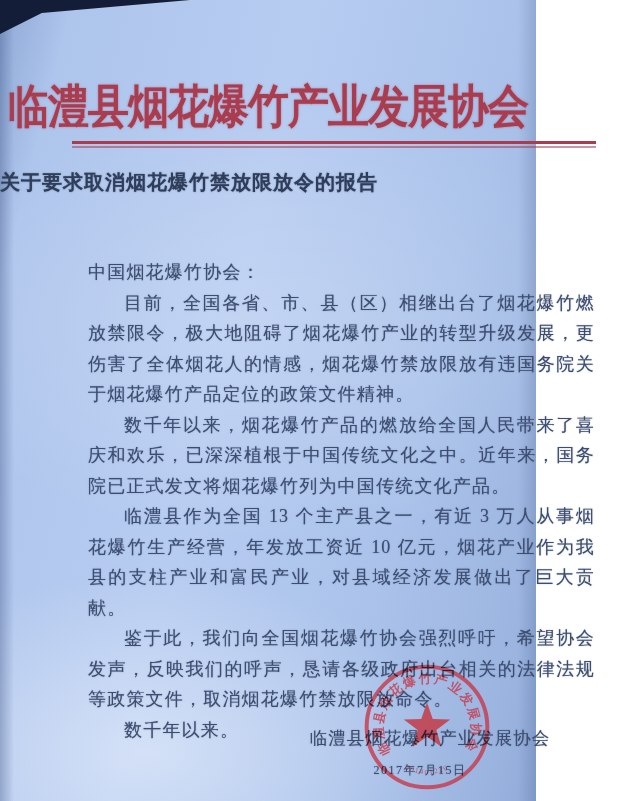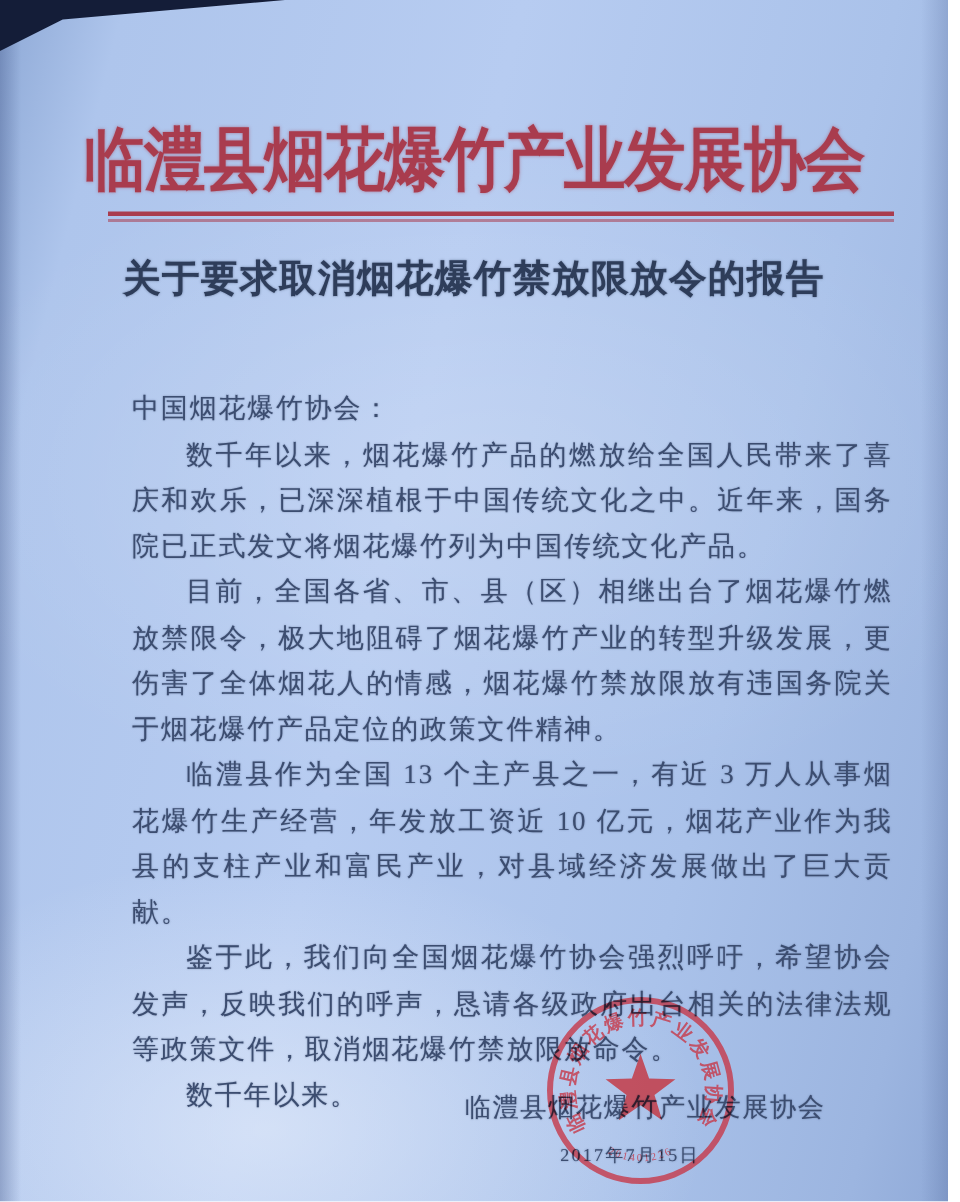--- a/index.html
+++ b/index.html
@@ -1,21 +1,21 @@
 <!DOCTYPE html>
 <html><head>
 <meta charset="utf-8">
 <style>
   html,body{margin:0;padding:0;}
   body{
     width:640px;height:801px;overflow:hidden;position:relative;
     font-family:"Liberation Serif","DejaVu Serif",serif;
   }
   .photo{
-    position:absolute;inset:0;width:632px;height:801px;
+    position:absolute;inset:0;width:536px;height:801px;
     background:
       radial-gradient(420px 260px at 28% 94%, rgba(236,242,252,.55), rgba(236,242,252,0) 70%),
       radial-gradient(500px 300px at 50% 40%, rgba(255,255,255,.18), rgba(255,255,255,0) 75%),
       linear-gradient(104deg,#8ea9d6 0%, #aec5ec 10%, #b7ccf1 42%, #aac2ea 72%, #9cb5e0 92%, #90aad8 100%);
   }
   .edge-left{position:absolute;left:0;top:0;width:14px;height:100%;
     background:linear-gradient(90deg,rgba(60,80,130,.35),rgba(60,80,130,0));}
   .edge-right{position:absolute;right:0;top:0;width:18px;height:100%;
     background:linear-gradient(270deg,rgba(60,80,130,.22),rgba(60,80,130,0));}
   .corner-dark{
@@ -27,21 +27,21 @@
     position:absolute;top:76px;left:0;width:100%;margin:0;
     text-align:center;font-size:41px;font-weight:bold;letter-spacing:-1px;
     transform:scaleY(1.12);transform-origin:top center;
     text-shadow:0 0 2px rgba(164,48,66,.55);
   }
   .red-rule{position:absolute;top:141px;left:72px;width:524px;}
   .rule-thick{height:3px;}
   .rule-thin{height:2px;margin-top:2px;opacity:.55;}
   .doc-title{
     position:absolute;top:169px;left:0;width:100%;margin:0;
-    text-align:center;font-size:25px;font-weight:bold;letter-spacing:1px;
+    text-align:left;font-size:20px;font-weight:bold;letter-spacing:1px;
     text-shadow:0 0 1.5px rgba(40,55,85,.6);
   }
   .doc-body{
     position:absolute;top:233px;left:88px;width:507px;
     font-size:18px;line-height:30.5px;letter-spacing:1.2px;
     text-align:justify;text-shadow:0 0 1.2px rgba(58,74,110,.55);margin-top:24px;
   }
   .doc-body p{margin:0;}
   .para{text-indent:2em;}
   .signature{
@@ -73,22 +73,22 @@
 
     <div class="red-rule">
       <div class="rule-thick" style="background:#a93c4e"></div>
       <div class="rule-thin" style="background:#a93c4e"></div>
     </div>
 
     <h2 class="doc-title" style="color:#2e3d5a">关于要求取消烟花爆竹禁放限放令的报告</h2>
 
     <div class="doc-body" style="color:#3c4d70">
       <p class="salutation">中国烟花爆竹协会：</p>
+      <p class="para">目前，全国各省、市、县（区）相继出台了烟花爆竹燃放禁限令，极大地阻碍了烟花爆竹产业的转型升级发展，更伤害了全体烟花人的情感，烟花爆竹禁放限放有违国务院关于烟花爆竹产品定位的政策文件精神。</p>
       <p class="para">数千年以来，烟花爆竹产品的燃放给全国人民带来了喜庆和欢乐，已深深植根于中国传统文化之中。近年来，国务院已正式发文将烟花爆竹列为中国传统文化产品。</p>
-      <p class="para">目前，全国各省、市、县（区）相继出台了烟花爆竹燃放禁限令，极大地阻碍了烟花爆竹产业的转型升级发展，更伤害了全体烟花人的情感，烟花爆竹禁放限放有违国务院关于烟花爆竹产品定位的政策文件精神。</p>
       <p class="para">临澧县作为全国 13 个主产县之一，有近 3 万人从事烟花爆竹生产经营，年发放工资近 10 亿元，烟花产业作为我县的支柱产业和富民产业，对县域经济发展做出了巨大贡献。</p>
       <p class="para">鉴于此，我们向全国烟花爆竹协会强烈呼吁，希望协会发声，反映我们的呼声，恳请各级政府出台相关的法律法规等政策文件，取消烟花爆竹禁放限放命令。</p>
       <p class="para">数千年以来。</p>
     </div>
 
     <div class="signature" style="color:#3c4d70">临澧县烟花爆竹产业发展协会</div>
 
     <div class="doc-date" style="color:#3c4d70">2017年7月15日</div>
 
     <svg class="seal" viewBox="0 0 140 140">

